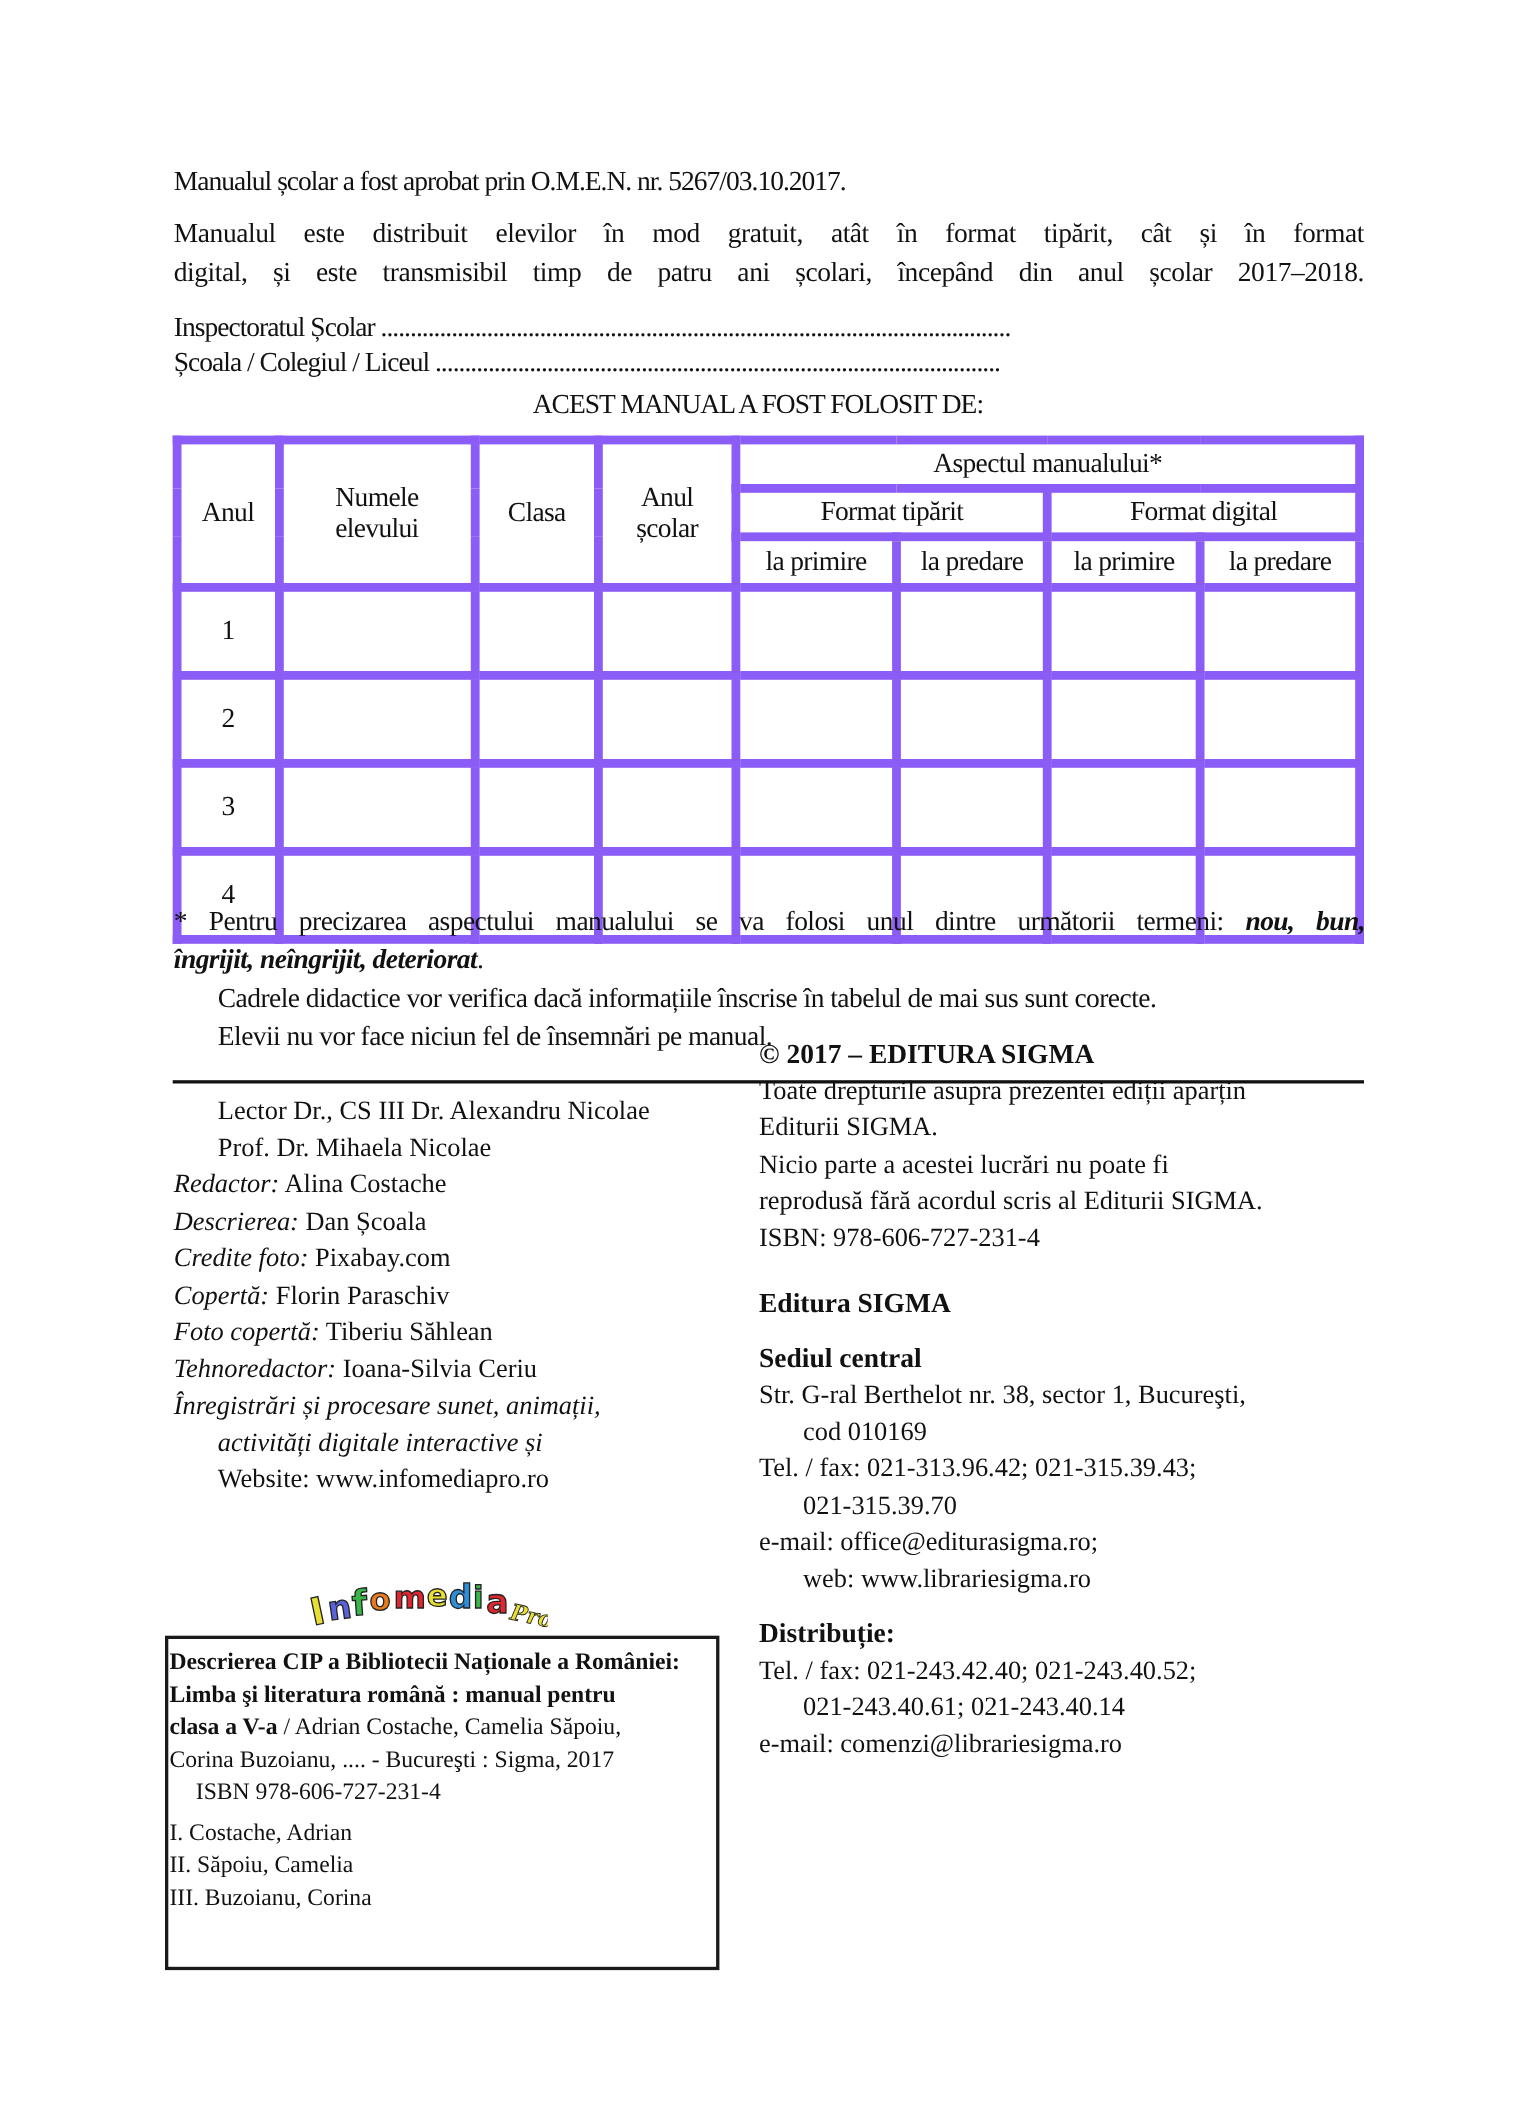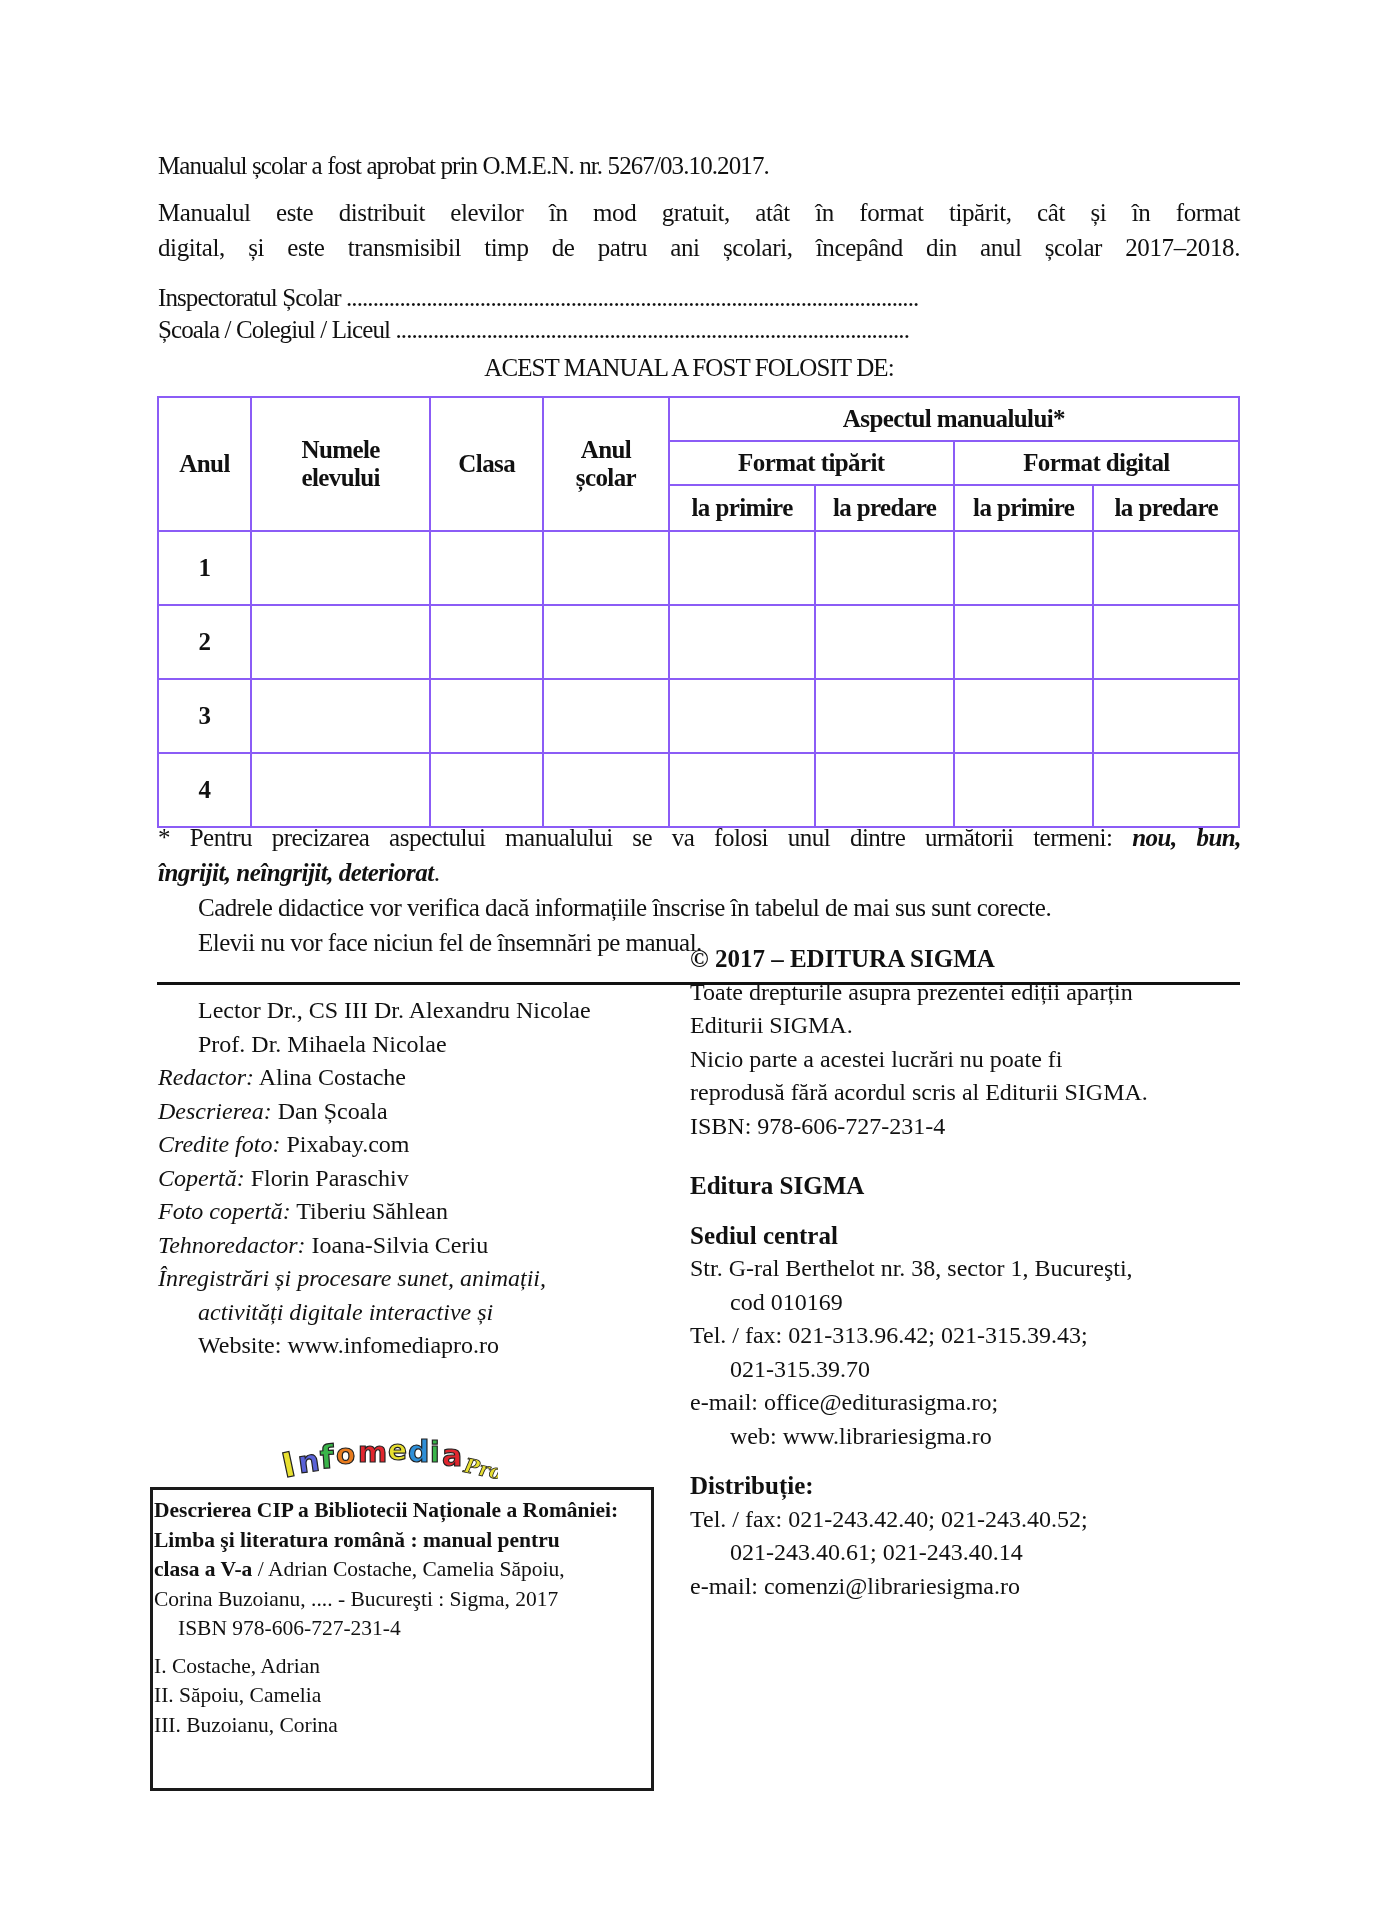--- a/index.html
+++ b/index.html
@@ -10,22 +10,22 @@
   .just { text-align: justify; text-align-last: justify; }
 
   #intro-approved { left: 158px; top: 152px; font-size: 25px; letter-spacing: -0.9px; }
   #intro-distrib { left: 158px; top: 195px; width: 1082px; font-size: 25px; letter-spacing: -0.4px; line-height: 35px; }
   #fill-inspectorat { left: 158px; top: 282px; font-size: 25px; letter-spacing: -0.9px; line-height: 32px; }
 
   #table-title { left: 0; width: 1378px; top: 354px; text-align: center; font-size: 25px; letter-spacing: -0.9px; }
 
   table.usage { position: absolute; left: 157px; top: 396px; width: 1083px; border-collapse: collapse;
                 font-size: 25px; letter-spacing: -0.6px; }
-  table.usage td, table.usage th { border: 2px solid #8b5cf6; text-align: center; vertical-align: middle;
-                font-weight: bold; padding: 0; line-height: 28px; }
+  table.usage td, table.usage th { border: 8px solid #8b5cf6; text-align: center; vertical-align: middle;
+                font-weight: normal; padding: 0; line-height: 28px; }
   table.usage .h1 { height: 44px; }
   table.usage .h2 { height: 44px; }
   table.usage .h3 { height: 46px; }
   table.usage .body-row td { height: 72px; }
 
   #footnote { left: 158px; top: 820px; width: 1083px; font-size: 25px; letter-spacing: -0.5px; line-height: 35px; }
   #footnote .first { text-align: justify; text-align-last: justify; }
   #footnote b i, #footnote i b { font-weight: bold; font-style: italic; }
   #footnote .indent { padding-left: 40px; }
 

